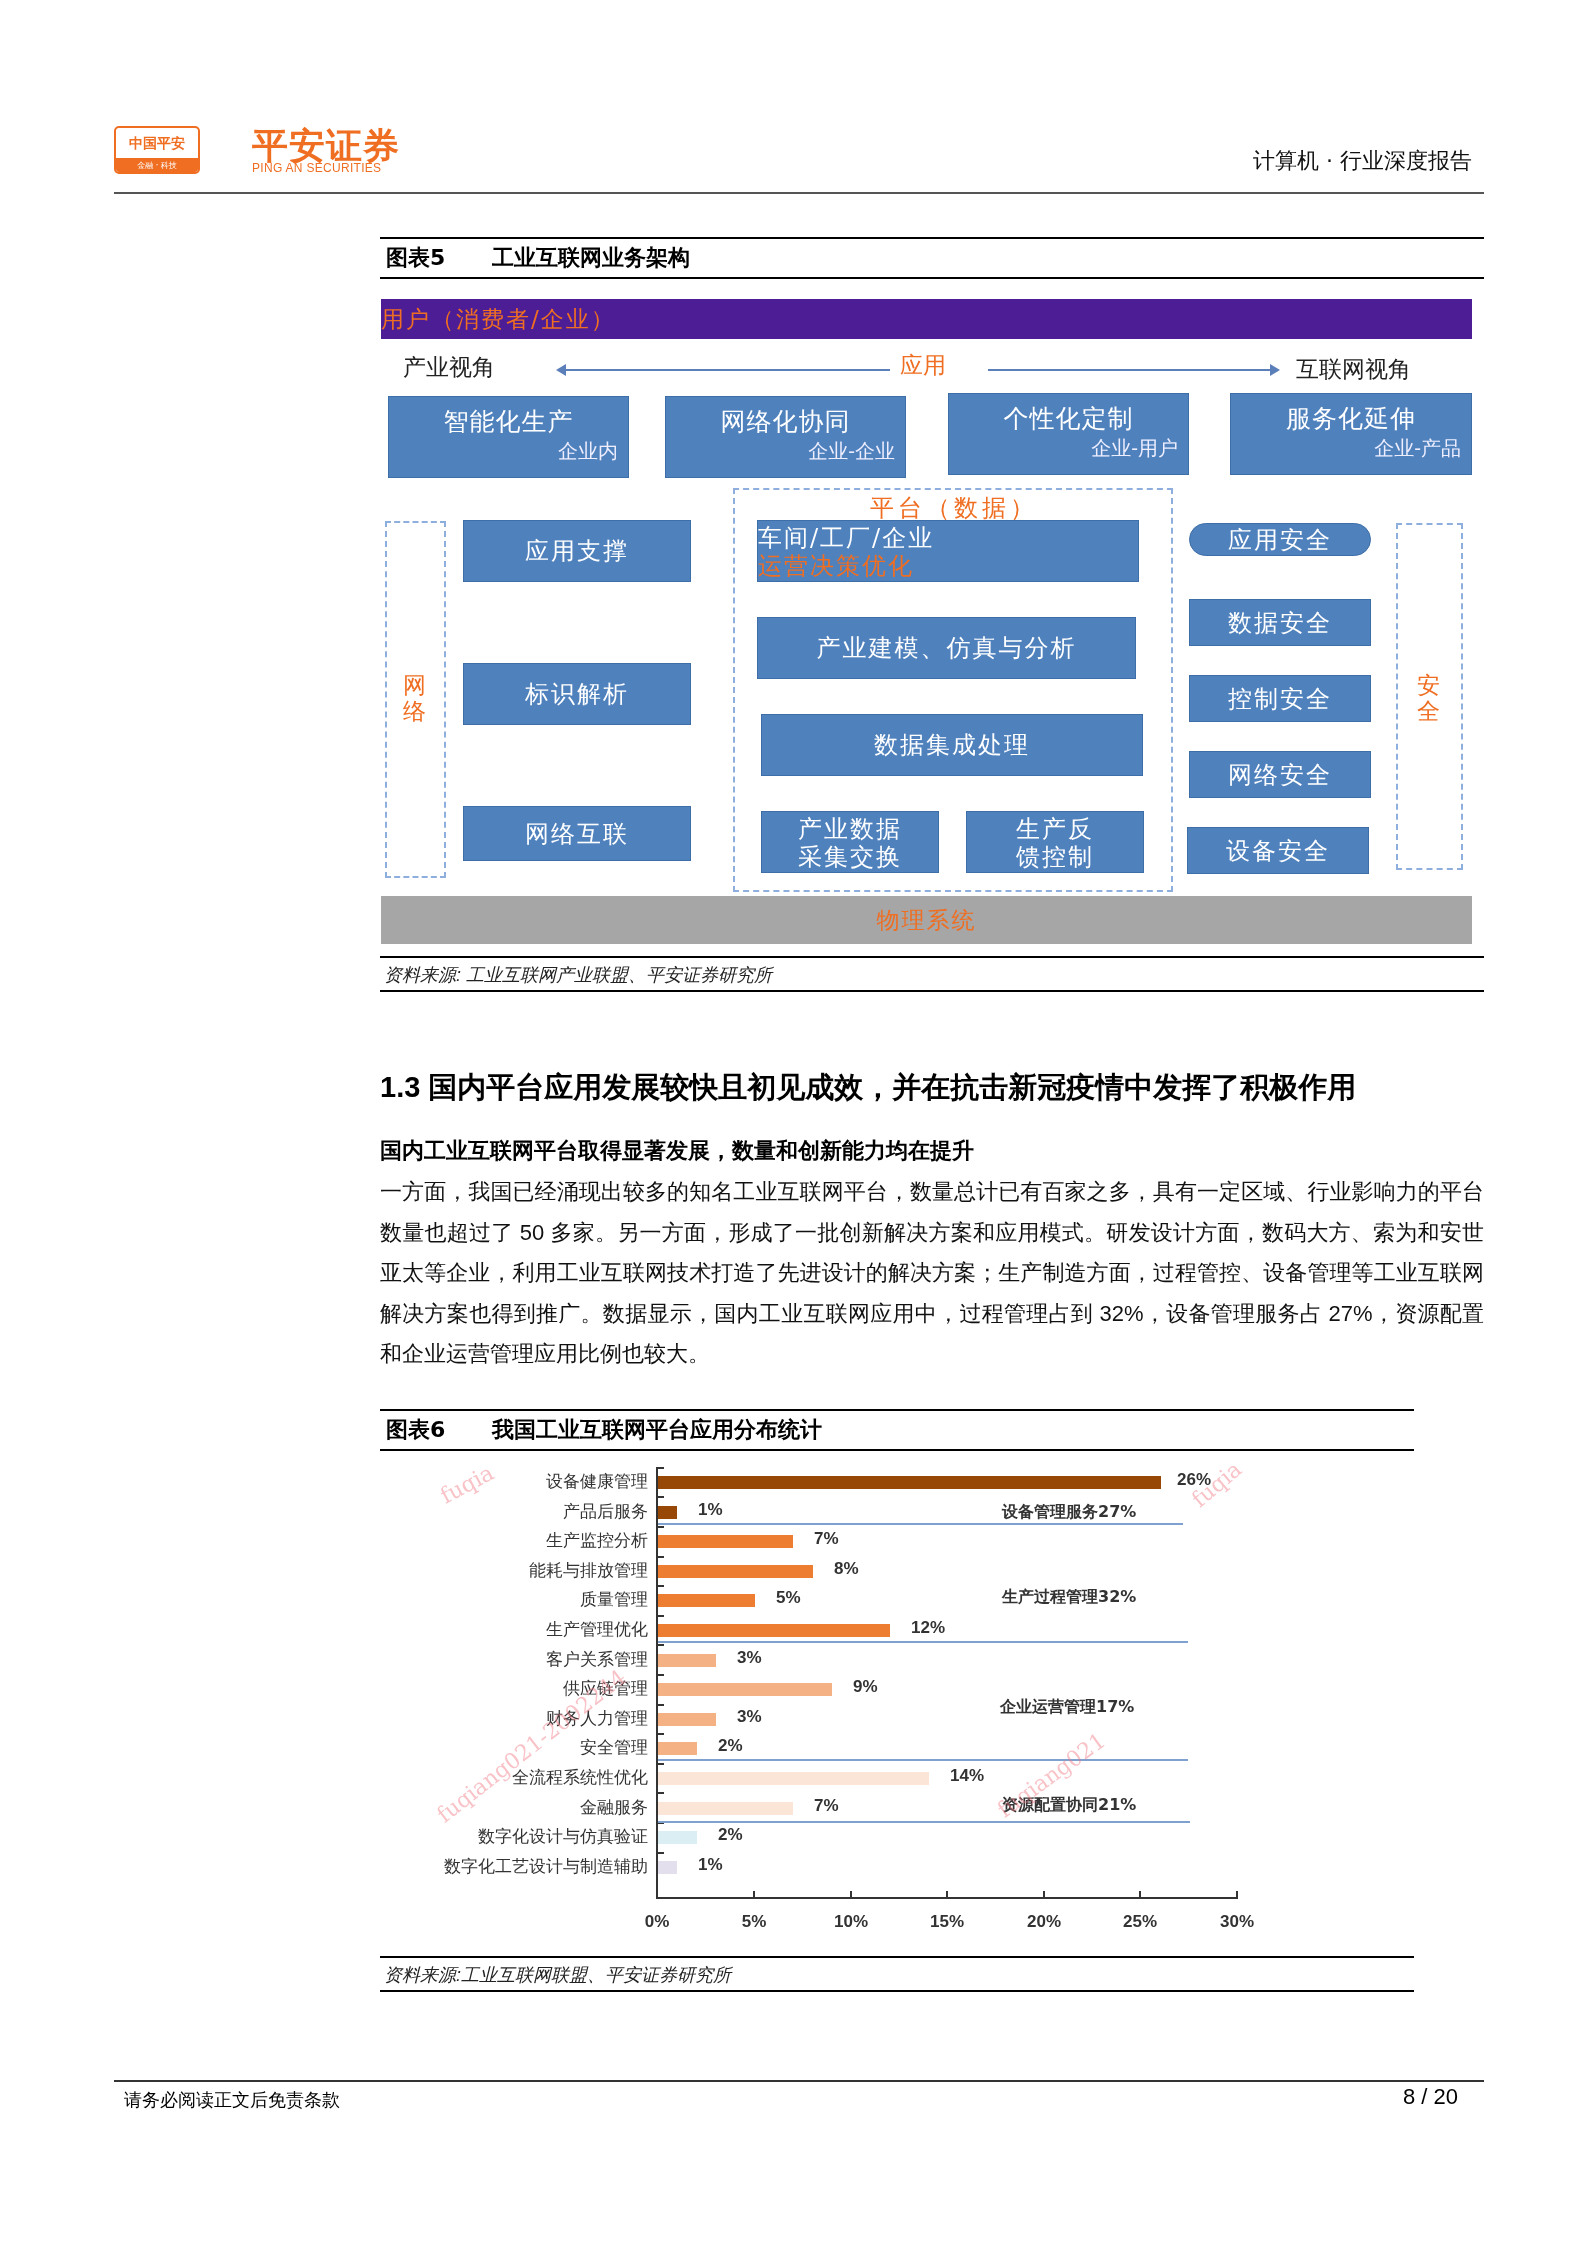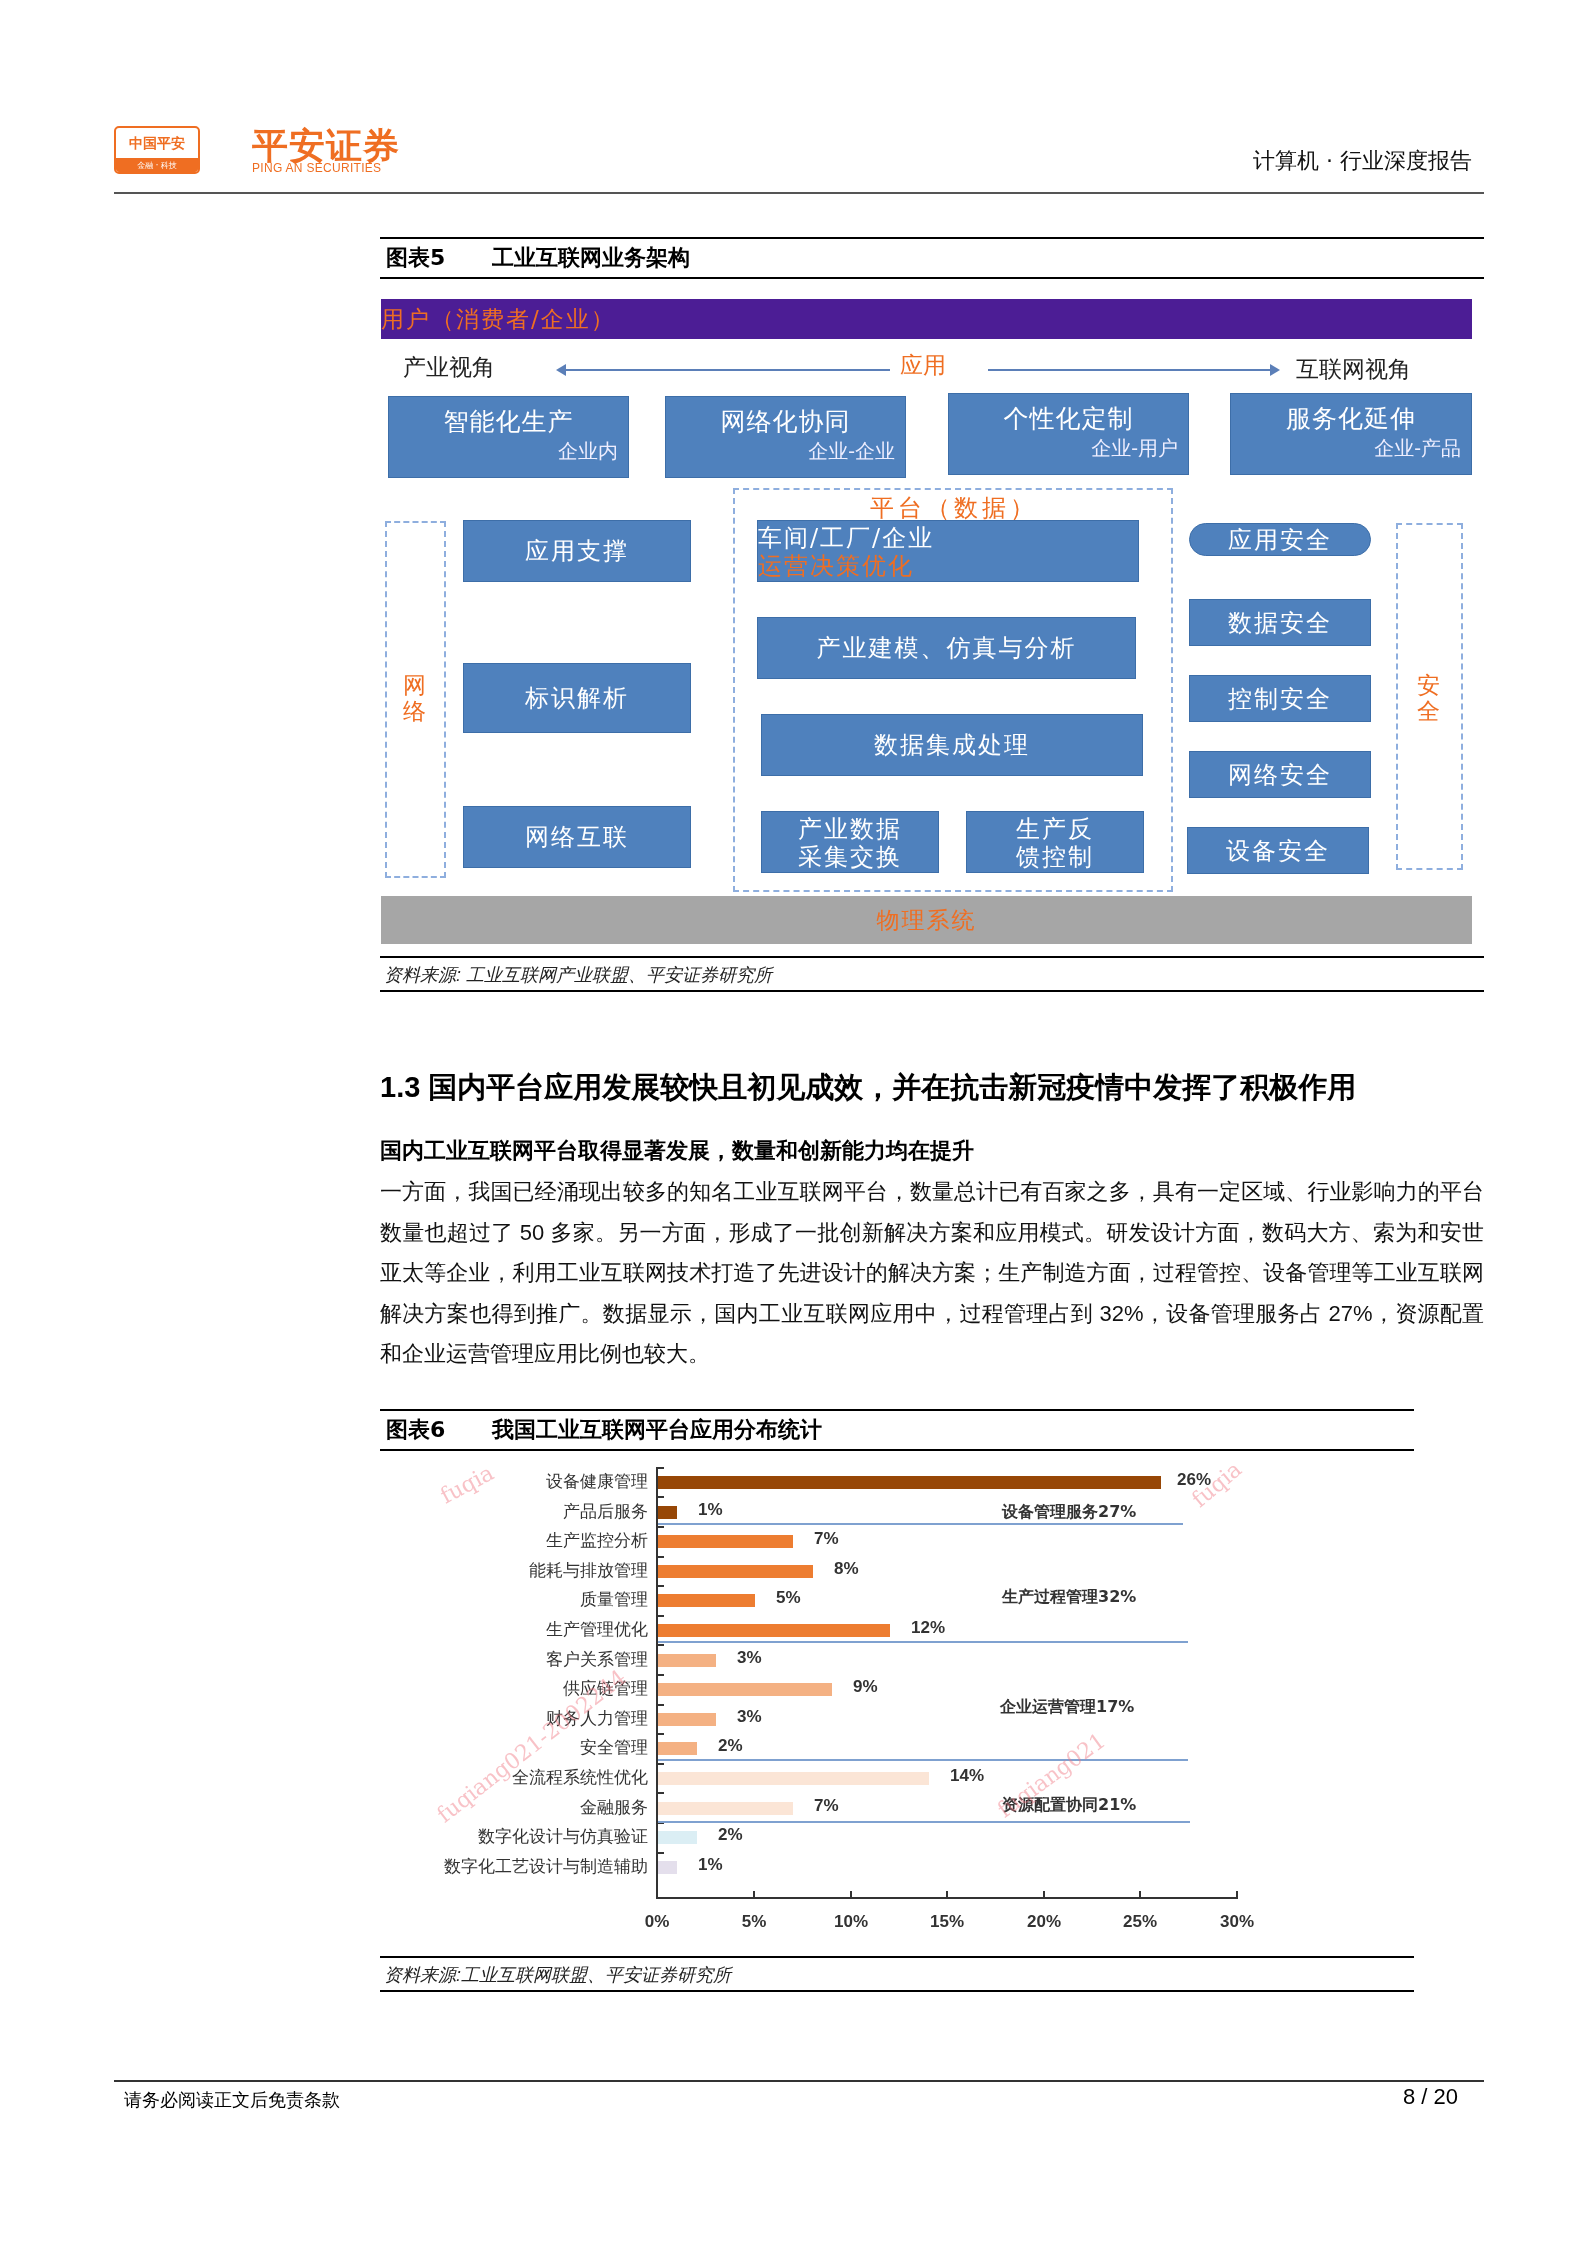--- a/index.html
+++ b/index.html
@@ -99,22 +99,22 @@
 </div>
 <div class="abs bluebox appbox" style="left:1230px; top:393px; width:242px;">
   <div class="t">服务化延伸</div>
   <div class="s">企业-产品</div>
 </div>
 
 <div class="abs dashed-blue" style="left:385px; top:521px; width:61px; height:357px;"></div>
 <div class="abs orange" style="left:403px; top:672px; width:26px; font-size:23px; line-height:26px;">网络</div>
 
 <div class="abs bluebox center-text" style="left:463px; top:520px; width:228px; height:62px;">应用支撑</div>
-<div class="abs bluebox center-text" style="left:463px; top:663px; width:228px; height:70px;">标识解析</div>
-<div class="abs bluebox center-text" style="left:463px; top:806px; width:228px; height:62px;">网络互联</div>
+<div class="abs bluebox center-text" style="left:463px; top:663px; width:228px; height:62px;">标识解析</div>
+<div class="abs bluebox center-text" style="left:463px; top:806px; width:228px; height:55px;">网络互联</div>
 
 <div class="abs dashed-blue" style="left:733px; top:488px; width:440px; height:404px;"></div>
 <div class="abs orange" style="left:870px; top:492px; font-size:24px; letter-spacing:4px;">平台（数据）</div>
 <div class="abs bluebox" style="left:757px; top:520px; width:382px; height:62px; font-size:24px; line-height:28px; padding-top:3px; letter-spacing:2px;">
   <div>车间/工厂/企业</div>
   <div class="orange">运营决策优化</div>
 </div>
 <div class="abs bluebox center-text" style="left:757px; top:617px; width:379px; height:62px;">产业建模、仿真与分析</div>
 <div class="abs bluebox center-text" style="left:761px; top:714px; width:382px; height:62px;">数据集成处理</div>
 <div class="abs bluebox" style="left:761px; top:811px; width:178px; height:62px; text-align:center; font-size:24px; line-height:28px; padding-top:3px; letter-spacing:2px;">

